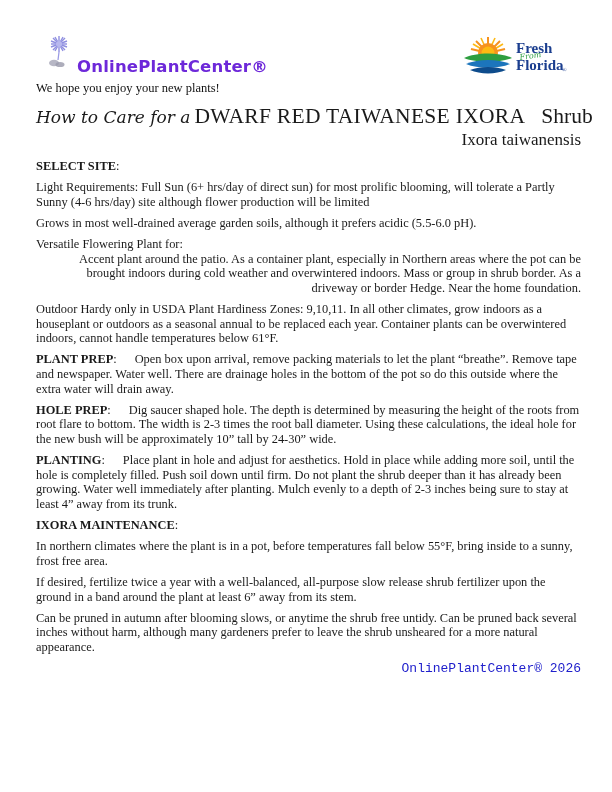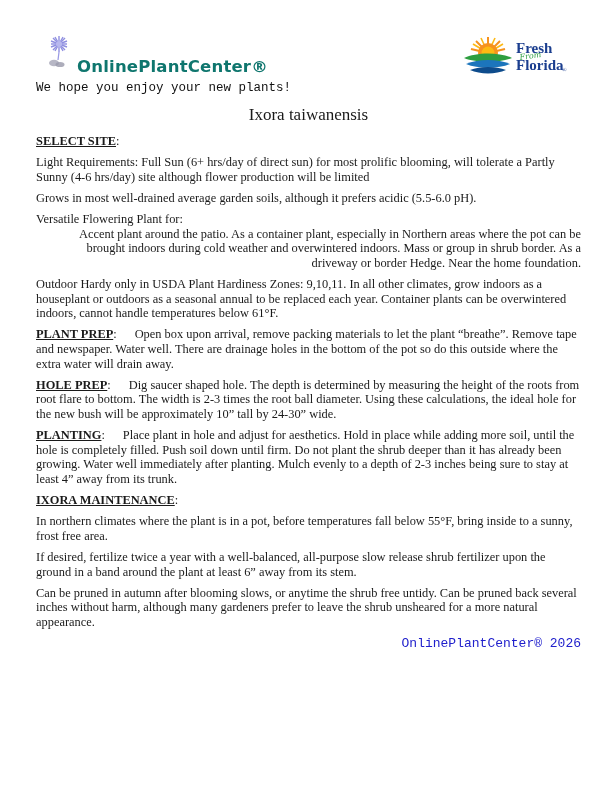--- a/index.html
+++ b/index.html
@@ -6,38 +6,38 @@
   .page {
     position:relative; width:612px; height:792px; margin:0 auto;
     background:#ffffff; overflow:hidden;
     font-family:"Liberation Serif","DejaVu Serif",serif; color:#1a1a1a;
   }
   
   .flower { position:absolute; left:46px; top:36px; width:26px; height:32px; }
   .brand {
     position:absolute; left:77px; top:57px;
     font-family:"DejaVu Sans","Liberation Sans",sans-serif;
-    font-weight:bold; font-size:16.5px; color:#0f766e; letter-spacing:0.2px;
+    font-weight:bold; font-size:16.5px; color:#6d28d9; letter-spacing:0.2px;
   }
   .tagline {
     position:absolute; left:36px; top:81px;
-    font-family:Liberation Mono, monospace; font-size:12.5px; color:#111;
+    font-family:Liberation Serif, serif; font-size:12.5px; color:#111;
   }
   .fl-logo { position:absolute; left:458px; top:31px; width:112px; height:54px; }
   
   .main { position:absolute; left:36px; top:104px; width:545px; }
   .title-block { text-align:center; margin-bottom:9px; }
   .title-line { white-space:nowrap; }
   .title-prefix { font-style:italic; font-size:17px; font-family:"DejaVu Serif",serif; }
   .plant-title { font-size:21.5px; letter-spacing:0.3px; }
   .plant-type { font-size:21.5px; margin-left:16px; }
-  .botanical { font-size:17px; margin-top:1px; }
+  .botanical { font-size:17px; margin-top:1px;text-align:right; }
   
   .content p { margin:0 0 6.5px 0; font-size:12.4px; line-height:1.18; }
-  .sec-head { font-weight:bold; text-decoration:underline; }
+  .sec-head { font-weight:bold; }
   .inline-body { margin-left:18px; }
   .indent { margin-left:36px !important;text-align:right; }
   .sec-gap { margin-top:4px !important; }
   .footer-line {
     text-align:right; font-size:13px; color:#2020cc; margin-top:4px;
     font-family:Liberation Mono, monospace;
   }
 </style>
 </head>
 <body>
@@ -98,20 +98,24 @@
 
     <text x="58" y="22" font-family="Liberation Serif, serif" font-weight="bold" font-size="15" fill="#1b3e8f">Fresh</text>
     <text x="62" y="29" font-family="DejaVu Serif, serif" font-style="italic" font-size="8" fill="#2e9e40" transform="rotate(-8 62 29)">From</text>
     <text x="58" y="39" font-family="Liberation Serif, serif" font-weight="bold" font-size="15" fill="#1b3e8f">Florida</text>
     <text x="104" y="41" font-size="6" fill="#1b3e8f">®</text>
   </svg>
 
   <div class="main">
 
     <div class="title-block">
+      <div class="title-line">
+        <span class="title-prefix">How to Care for a</span>
+        <span class="plant-title">DWARF RED TAIWANESE IXORA</span><span class="plant-type">Shrub</span>
+      </div>
       <div class="botanical">Ixora taiwanensis</div>
     </div>
 
     <div class="content">
 
       <p><span class="sec-head">SELECT SITE</span><span>:</span></p>
       <p>Light Requirements: Full Sun (6+ hrs/day of direct sun) for most prolific blooming, will tolerate a Partly Sunny (4-6 hrs/day) site although flower production will be limited</p>
       <p>Grows in most well-drained average garden soils, although it prefers acidic (5.5-6.0 pH).</p>
       <p style="margin-bottom:0">Versatile Flowering Plant for:</p>
       <p class="indent">Accent plant around the patio.  As a container plant, especially in Northern areas where the pot can be brought indoors during cold weather and overwintered indoors.  Mass or group in shrub border. As a driveway or border Hedge. Near the home foundation.</p>

